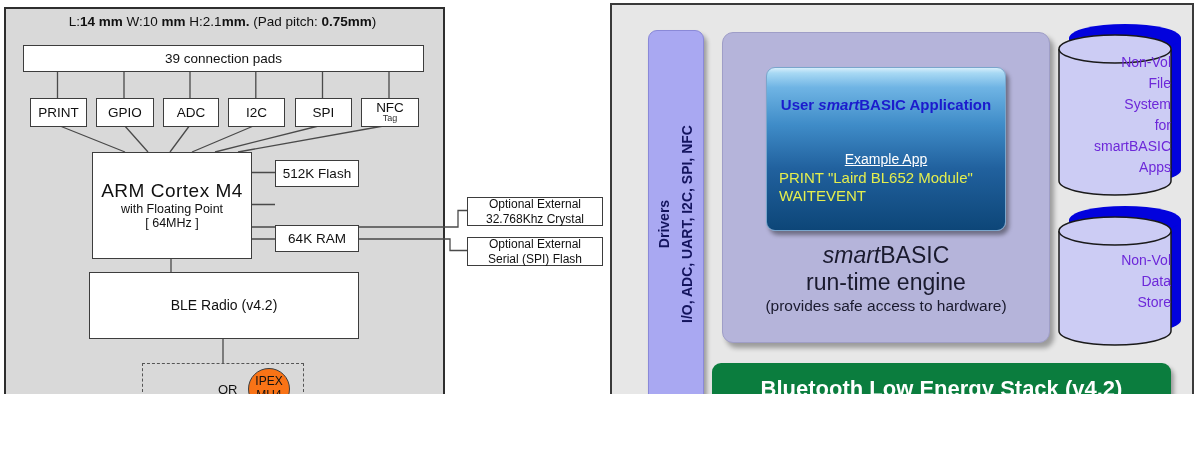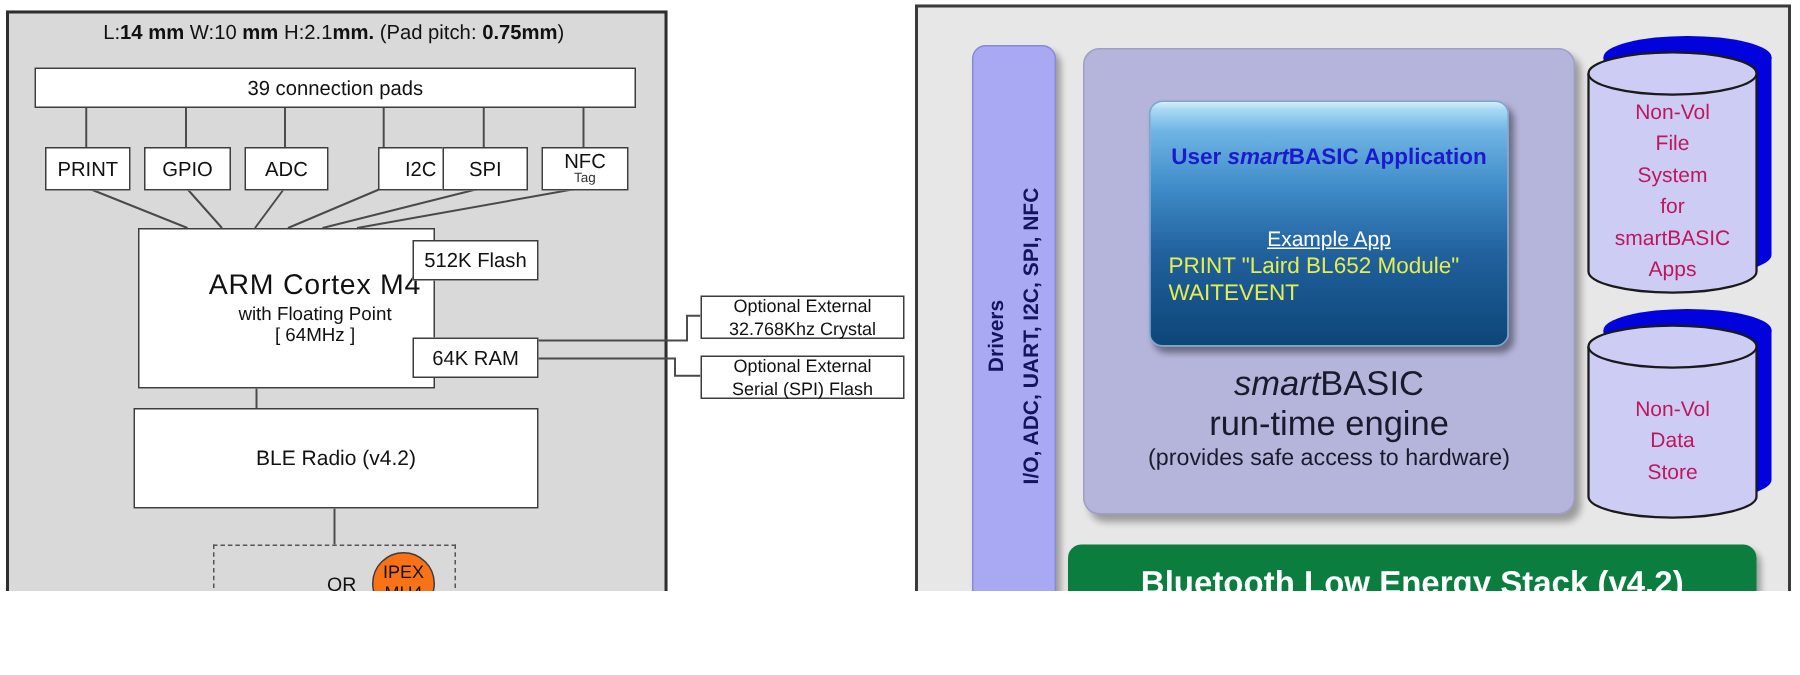--- a/index.html
+++ b/index.html
@@ -49,21 +49,21 @@
   .engine-text{position:absolute;left:0;top:209px;width:100%;text-align:center;color:#1a1a2e;}
   .engine-l1{font-size:23px;line-height:27px;}
   .engine-l1 .it{font-style:italic;}
   .engine-l2{font-size:23px;line-height:27px;}
   .engine-l3{font-size:15.5px;line-height:20px;}
   .green-bar{left:712px;top:363px;width:459px;height:52px;background:#0b7d3e;border-radius:9px;
              box-shadow:3px 4px 4px rgba(0,0,0,.33);display:flex;align-items:center;justify-content:center;
              z-index:2;}
   .green-bar span{color:#ffffff;font-weight:bold;font-size:22px;}
   .cyl-svg{z-index:2;}
-  .cyl-text{z-index:3;text-align:center;font-size:14px;line-height:21px;color:#be185d;margin-top:12px;}
+  .cyl-text{z-index:3;text-align:right;font-size:14px;line-height:21px;color:#6d28d9;}
 </style>
 </head>
 <body>
 
 <div class="page">
 
   <div class="abs panel-left"></div>
 
   <svg class="abs lines-svg" width="1200" height="450" viewBox="0 0 1200 450">
     <g stroke="#4a4a4a" stroke-width="1.3" fill="none">
@@ -86,32 +86,32 @@
 
   <div class="wbox" style="left:30px;top:98px;width:55px;height:27px;">
     <span>PRINT</span>
   </div>
   <div class="wbox" style="left:96px;top:98px;width:56px;height:27px;">
     <span>GPIO</span>
   </div>
   <div class="wbox" style="left:163px;top:98px;width:54px;height:27px;">
     <span>ADC</span>
   </div>
-  <div class="wbox" style="left:228px;top:98px;width:55px;height:27px;margin-left:24px;">
+  <div class="wbox" style="left:228px;top:98px;width:55px;height:27px;">
     <span>I2C</span>
   </div>
   <div class="wbox" style="left:295px;top:98px;width:55px;height:27px;">
     <span>SPI</span>
   </div>
   <div class="wbox" style="left:361px;top:98px;width:56px;height:27px;">
     <span class="nfc-top">NFC</span>
     <span class="nfc-sub">Tag</span>
   </div>
 
-  <div class="wbox" style="left:92px;top:152px;width:158px;height:105px;padding-left:38px;">
+  <div class="wbox" style="left:92px;top:152px;width:158px;height:105px;">
     <span class="cpu-l1">ARM Cortex M4</span>
     <span class="cpu-l2">with Floating Point</span>
     <span class="cpu-l3">[ 64MHz ]</span>
   </div>
 
   <div class="wbox" style="left:275px;top:160px;width:82px;height:25px;">
     <span>512K Flash</span>
   </div>
   <div class="wbox" style="left:275px;top:192px;width:82px;height:25px;margin-top:33px;">
     <span>64K RAM</span>

